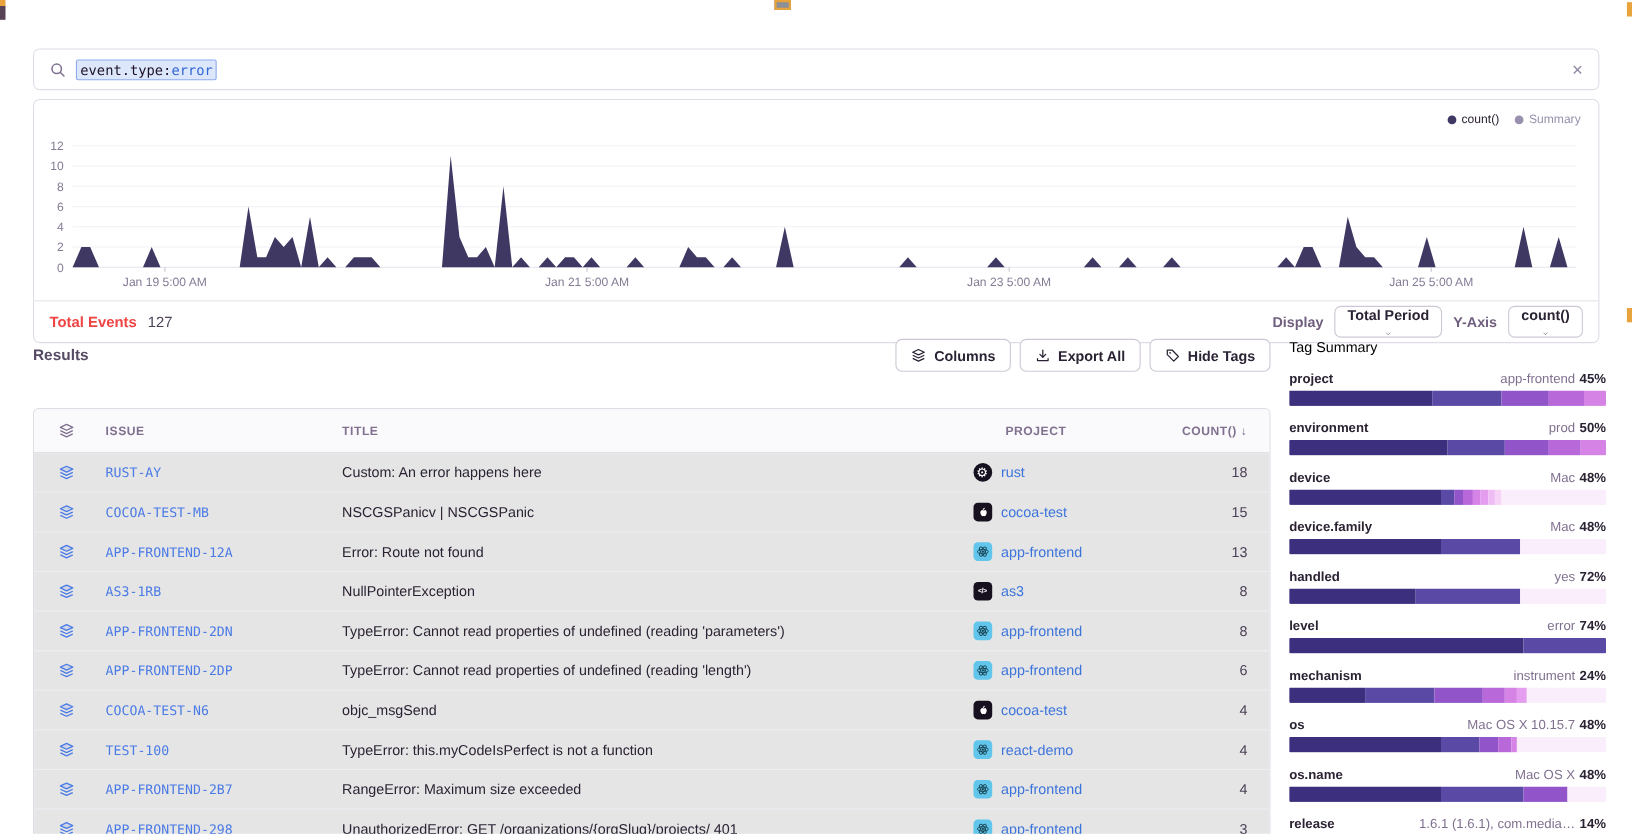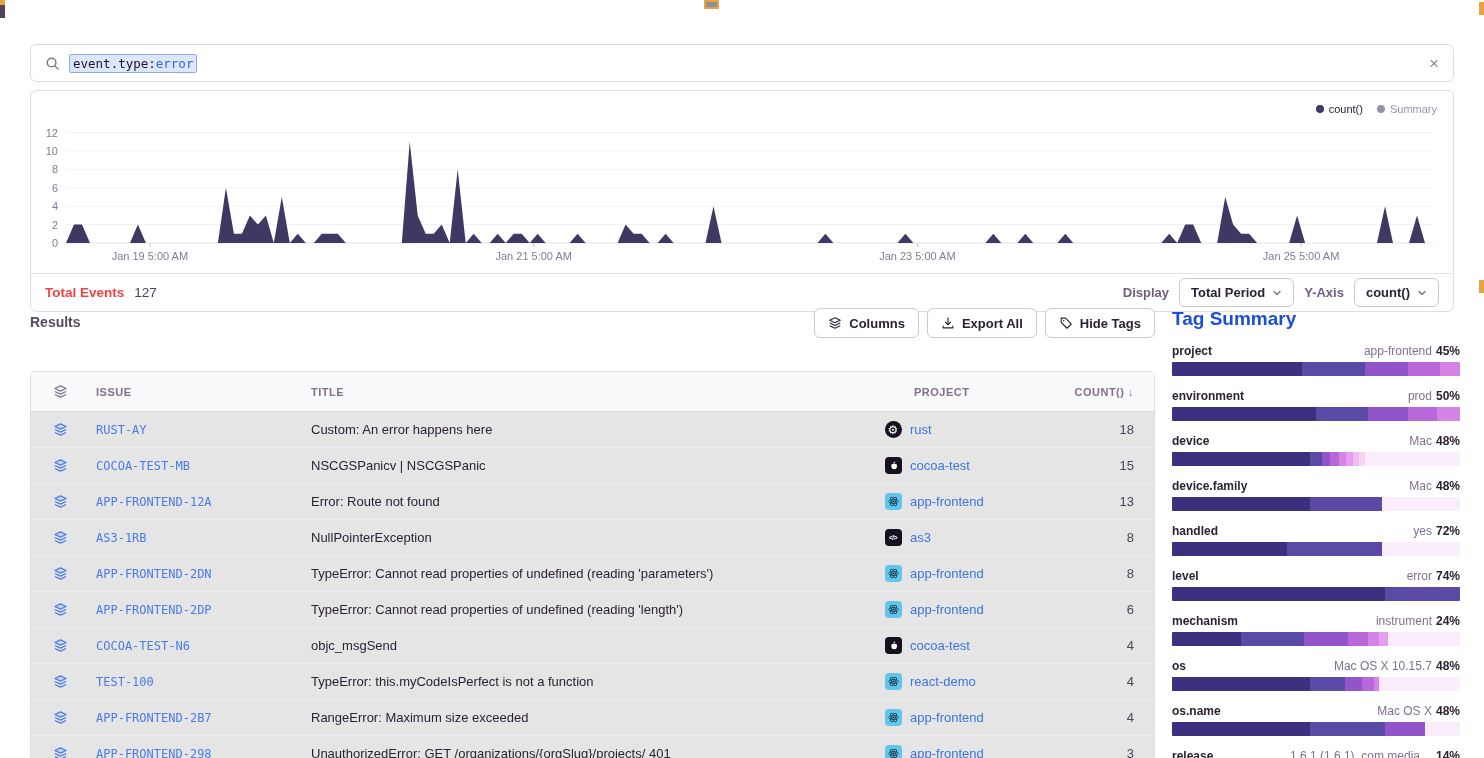--- a/index.html
+++ b/index.html
@@ -24,21 +24,21 @@
   .legend-dot { width:8px; height:8px; border-radius:50%; display:inline-block; }
   #chart-svg { position:absolute; left:0; top:6px; }
   #chart-svg text.axis { font-family:"Liberation Sans", sans-serif; font-size:11px; fill:#847A94; }
   #chart-footer { position:absolute; left:0; right:0; bottom:0; height:38px; border-top:1px solid #E7E3EC;
     display:flex; align-items:center; padding:0 14px; }
   #total-events-label { font-weight:bold; color:#ef4444; font-size:13.5px; }
   #total-events-value { margin-left:10px; font-size:13.5px; color:#4D4158; }
   .footer-right { margin-left:auto; display:flex; align-items:center; gap:10px; }
   .ctl-label { font-weight:bold; color:#6F5E7D; font-size:13px; }
   .dd-btn { display:flex; align-items:center; gap:7px; border:1px solid #CFC7D5; border-radius:6px;
-    background:#fff; height:29px; padding:0 11px; font-weight:bold; font-size:13px; color:#2B2233; cursor:pointer; }
+    background:#fff; height:29px; padding:0 11px; font-weight:bold; font-size:13px; color:#2B2233; cursor:pointer;flex-direction:column; }
 
   
   #results-heading { position:absolute; left:30px; top:314px; font-size:14px; font-weight:bold; color:#574A63; }
   #results-buttons { position:absolute; top:308px; left:30px; width:1125px; display:flex; justify-content:flex-end; gap:8px; }
   .btn { display:flex; align-items:center; gap:7px; border:1px solid #CFC7D5; border-radius:6px; background:#fff;
     height:30px; padding:0 13px; font-weight:bold; font-size:13px; color:#2B2233; cursor:pointer; }
 
   
   #results-table { left:30px; top:345px; width:1125px; height:402px; overflow:hidden; border-radius:5px; }
   .thead { display:flex; align-items:center; height:40px; background:#FAF9FB; border-bottom:1px solid #E0DCE5;
@@ -56,21 +56,21 @@
   .plat { width:18px; height:18px; flex:none; display:flex; align-items:center; justify-content:center; }
   .plat-badge { width:17px; height:17px; border-radius:4px; background:#16101F; color:#fff;
     display:flex; align-items:center; justify-content:center; }
   .plat-badge.round { border-radius:50%; }
   .plat-badge.cyan { background:#61C5EC; }
   .plat-rust-glyph { font-size:12px; line-height:1; }
   .plat-code-glyph { font-size:6.5px; font-weight:bold; letter-spacing:-0.5px; }
 
   
   #tag-summary { position:absolute; left:1172px; top:308px; width:288px; }
-  #tag-summary-heading { font-size:19px; font-weight:bold; color:#1d4ed8; margin-bottom:14px; }
+  #tag-summary-heading { font-size:13px; font-weight:normal; color:#000000; margin-bottom:14px; }
   .facet { margin-bottom:13px; }
   .facet-top { display:flex; align-items:baseline; font-size:12px; margin-bottom:4px; }
   .facet-tag { font-weight:bold; color:#2B2233; }
   .facet-val { margin-left:auto; color:#80708F; white-space:nowrap; }
   .facet-pct { font-weight:bold; color:#2B2233; margin-left:4px; }
   .facet-bar { display:flex; height:14px; border-radius:1px; overflow:hidden; cursor:pointer; }
   .facet-bar span { height:100%; display:block; }
 
   
   .artifact { position:absolute; }

